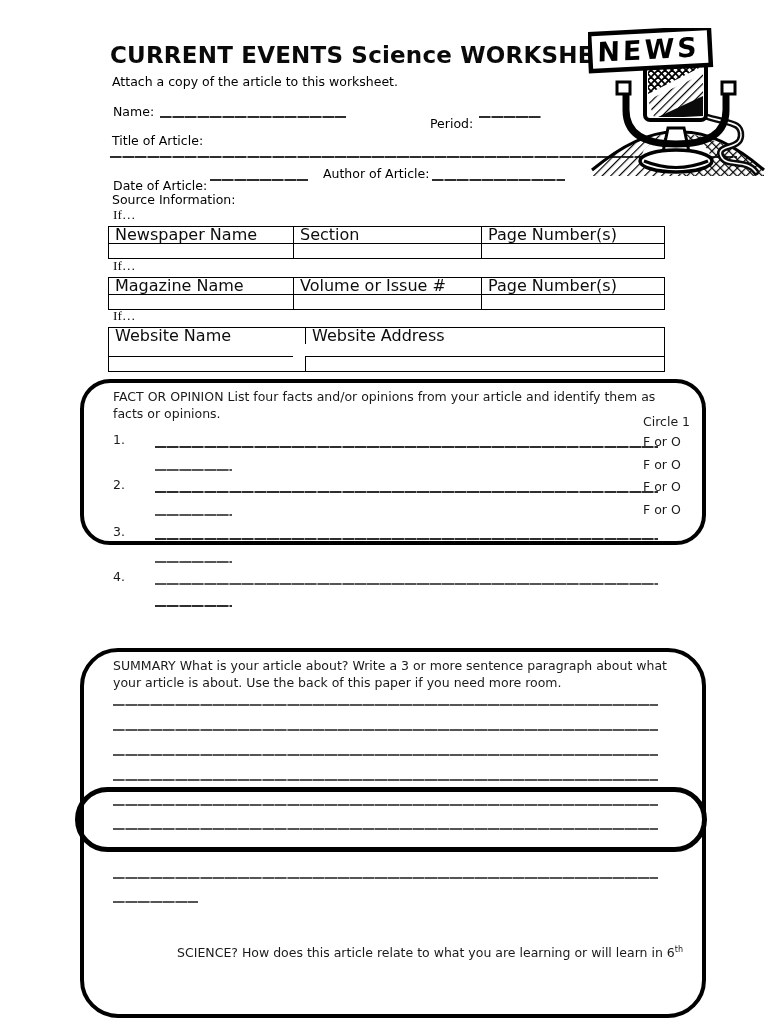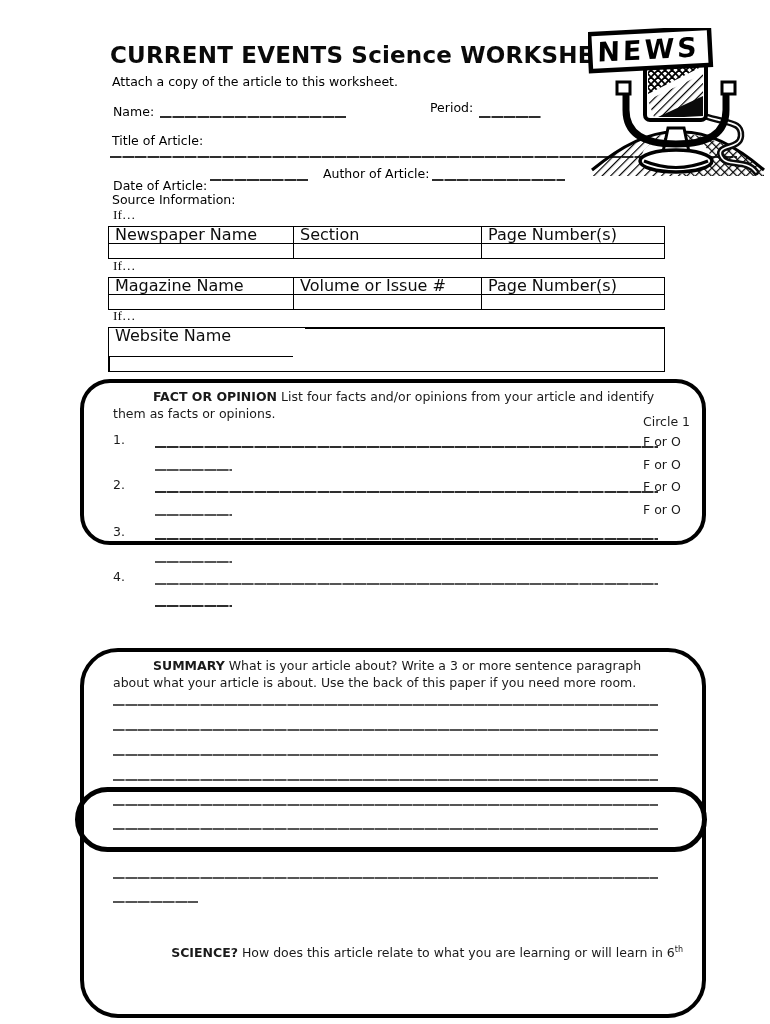--- a/index.html
+++ b/index.html
@@ -2,21 +2,21 @@
 <html><head>
 <meta charset="utf-8">
 <style>
   html,body{margin:0;padding:0;}
   body{
     width:770px;height:1024px;background:#ffffff;position:relative;overflow:hidden;
     font-family:"DejaVu Sans","Liberation Sans",sans-serif;color:#111;
   }
   .abs{position:absolute;}
   .t{font-size:12.5px;line-height:1.32;color:#000000;}
-  .b{font-weight:bold;margin-left:40px;}
+  .b{font-weight:normal;}
   .serif{font-family:"Liberation Serif","DejaVu Serif",serif;font-size:13.5px;color:#111;}
   h1.title{position:absolute;left:110px;top:42px;margin:0;font-size:23px;font-weight:bold;letter-spacing:.2px;color:#0a0a0a;white-space:nowrap;z-index:1;}
   
   .line{position:absolute;height:2px;background:repeating-linear-gradient(90deg,#2e2e2e 0 11px,#8f8f8f 11px 12.5px);}
   .line.gray{background:repeating-linear-gradient(90deg,#555 0 11px,#9a9a9a 11px 12.5px);height:1.8px;}
   
   .srcTable{position:absolute;left:108px;width:557px;border:1.6px solid #000;box-sizing:border-box;display:grid;grid-template-rows:16px 15px;background:#fff;}
   .srcTable.c3{grid-template-columns:184px 188px 1fr;}
   .srcTable.c2{grid-template-columns:184px 1fr;}
   .cell{box-sizing:border-box;font-size:16px;padding:0 0 0 6px;line-height:15px;white-space:nowrap;overflow:hidden;color:#0d0d0d;}
@@ -34,21 +34,21 @@
   svg text{font-family:"DejaVu Sans","Liberation Sans",sans-serif;}
 </style>
 </head>
 <body>
 
 <h1 class="title">CURRENT EVENTS Science WORKSHEET</h1>
 <div class="abs t" style="left:112px;top:74px;">Attach a copy of the article to this worksheet.</div>
 
 <div class="abs t" style="left:113px;top:104px;">Name:</div>
 <div class="line" style="left:160px;top:116px;width:186px;"></div>
-<div class="abs t" style="left:430px;top:100px;text-align:center;">Period:</div>
+<div class="abs t" style="left:430px;top:116px;text-align:center;">Period:</div>
 <div class="line" style="left:479px;top:116px;width:62px;"></div>
 
 <div class="abs t" style="left:112px;top:133px;">Title of Article:</div>
 <div class="line" style="left:110px;top:156px;width:627px;height:2.4px;"></div>
 
 <div class="abs t" style="left:113px;top:178px;">Date of Article:</div>
 <div class="line" style="left:210px;top:179px;width:98px;"></div>
 <div class="abs t" style="left:323px;top:166px;">Author of Article:</div>
 <div class="line" style="left:432px;top:179px;width:133px;"></div>
 
@@ -70,20 +70,21 @@
   <div class="cell cborder">Volume or Issue #</div>
   <div class="cell cborder">Page Number(s)</div>
   <div class="cell r2"></div>
   <div class="cell r2 cborder"></div>
   <div class="cell r2 cborder"></div>
 </div>
 
 <div class="abs serif" style="left:113px;top:308px;">If…</div>
 <div class="srcTable c2" style="top:327px;gap:12px;">
   <div class="cell">Website Name</div>
+  <div class="cell cborder">Website Address</div>
   <div class="cell r2"></div>
   <div class="cell r2 cborder"></div>
 </div>
 
 <div class="roundBox factBox"></div>
 <div class="para" style="left:113px;top:388px;width:560px;">
   <span class="b">FACT OR OPINION</span>
   <span>List four facts and/or opinions from your article and identify them as facts or opinions.</span>
 </div>
 <div class="para" style="left:600px;top:413px;width:90px;text-align:right;">Circle 1</div>

